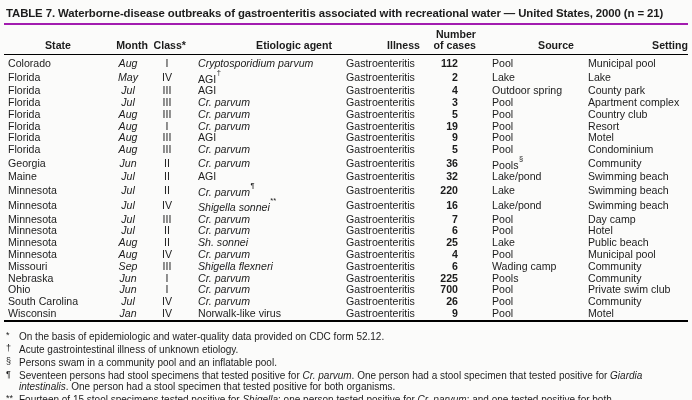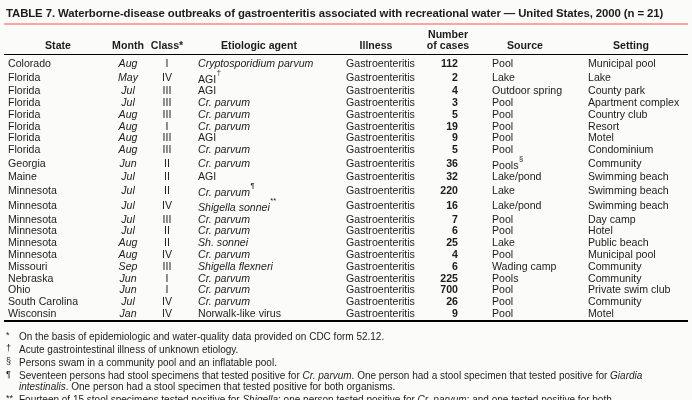--- a/index.html
+++ b/index.html
@@ -11,21 +11,21 @@
     overflow:hidden;
   }
   .page { padding:0 4px; }
 
   .title {
     font-weight:bold;
     font-size:11.4px;
     line-height:13px;
     letter-spacing:-0.1px;
     padding:7px 0 3px 2px;
-    border-bottom:2px solid #fca5a5;
+    border-bottom:2px solid #a21caf;
     white-space:nowrap;
   }
 
   table {
     width:100%;
     border-collapse:collapse;
     table-layout:fixed;
     border-bottom:2px solid #000;
   }
   col.c-state   { width:104px; }
@@ -35,21 +35,21 @@
   col.c-illness { width:88px; }
   col.c-cases   { width:56px; }
   col.c-source  { width:98px; }
   col.c-setting { width:114px; }
 
   thead th {
     font-weight:bold;
     font-size:10.6px;
     line-height:11px;
     vertical-align:bottom;
-    text-align:center;
+    text-align:right;
     padding:4px 0 3px 0;
     border-bottom:1.6px solid #000;
     white-space:nowrap;
   }
   thead th.al { text-align:center; padding-left:4px; }
 
   tbody td {
     font-size:10.6px;
     line-height:11.8px;
     height:11.8px;

